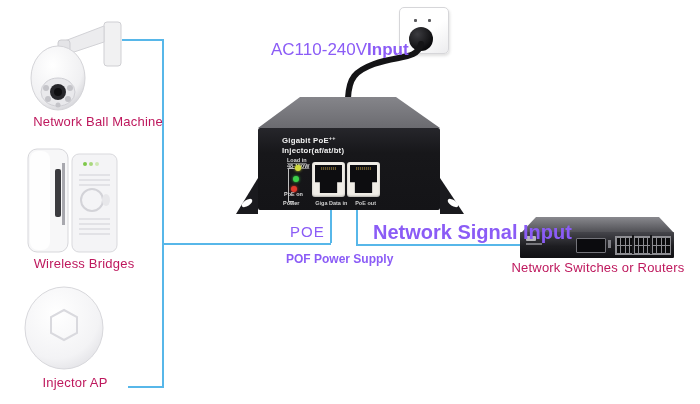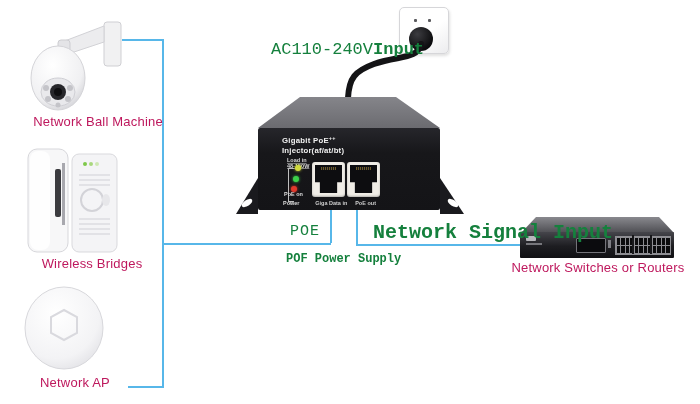--- a/index.html
+++ b/index.html
@@ -8,21 +8,21 @@
     font-family:"Liberation Sans",sans-serif;overflow:hidden;
   }
   .abs{position:absolute;}
   
   .bline{position:absolute;background:#57b7e9;}
   
   .dev-label{
     position:absolute;color:#be185d;font-weight:normal;font-size:13px;
     text-align:center;white-space:nowrap;letter-spacing:.2px;
   }
-  .mid-label{position:absolute;color:#15803d;white-space:nowrap;font-family:Liberation Mono, monospace;}
+  .mid-label{position:absolute;color:#8b5cf6;white-space:nowrap;}
   
   .outlet{
     position:absolute;left:399px;top:7px;width:48px;height:45px;
     background:linear-gradient(145deg,#ffffff 55%,#ececee);
     border:1px solid #d6d6d9;border-radius:5px;
     box-shadow:1px 2px 3px rgba(0,0,0,.12);
   }
   .outlet .hole{position:absolute;width:3px;height:3px;background:#5a5a5e;border-radius:1px;top:11px;}
   .outlet .plug{
     position:absolute;left:9px;top:19px;width:24px;height:24px;border-radius:50%;
@@ -138,32 +138,32 @@
         <line x1="57" y1="40" x2="88" y2="40"></line>
         <line x1="57" y1="74" x2="88" y2="74"></line>
           <line x1="57" y1="79" x2="88" y2="79"></line>
         <line x1="57" y1="84" x2="88" y2="84"></line>
           <line x1="57" y1="89" x2="88" y2="89"></line>
       </g>
       <circle cx="70" cy="55" r="11" fill="none" stroke="#d3d3d8" stroke-width="2"></circle>
       <ellipse cx="84" cy="55" rx="4" ry="6" fill="#e7e7ea"></ellipse>
     </g>
   </svg>
-  <div class="dev-label" style="left:16px;top:256px;width:152px">Wireless Bridges</div>
+  <div class="dev-label" style="left:8px;top:256px;width:152px">Wireless Bridges</div>
 
   <svg class="abs" style="left:20px;top:284px" width="90" height="90" viewBox="0 0 90 90">
     <radialGradient id="apG" cx="40%" cy="32%" r="85%">
       <stop offset="0" stop-color="#ffffff"></stop>
         <stop offset=".65" stop-color="#f3f3f5"></stop>
       <stop offset="1" stop-color="#d9d9de"></stop>
     </radialGradient>
     <ellipse cx="44" cy="44" rx="39" ry="41" fill="url(#apG)" stroke="#d8d8dc"></ellipse>
     <polygon points="44,26 57,33 57,49 44,56 31,49 31,33" fill="none" stroke="#d9d9de" stroke-width="2"></polygon>
   </svg>
-  <div class="dev-label" style="left:14px;top:375px;width:122px">Network AP</div>
+  <div class="dev-label" style="left:14px;top:375px;width:122px">Injector AP</div>
 
   <div class="outlet">
     <span class="hole" style="left:14px"></span>
     <span class="hole" style="left:28px"></span>
     <span class="plug"></span>
   </div>
 
   <svg class="abs" style="left:0;top:0" width="700" height="404" viewBox="0 0 700 404" style2="pointer-events:none">
     <path d="M421,44 C417,60 399,55 374,64 C355,71 349,78 348,98" fill="none" stroke="#141416" stroke-width="6" stroke-linecap="round"></path>
 

